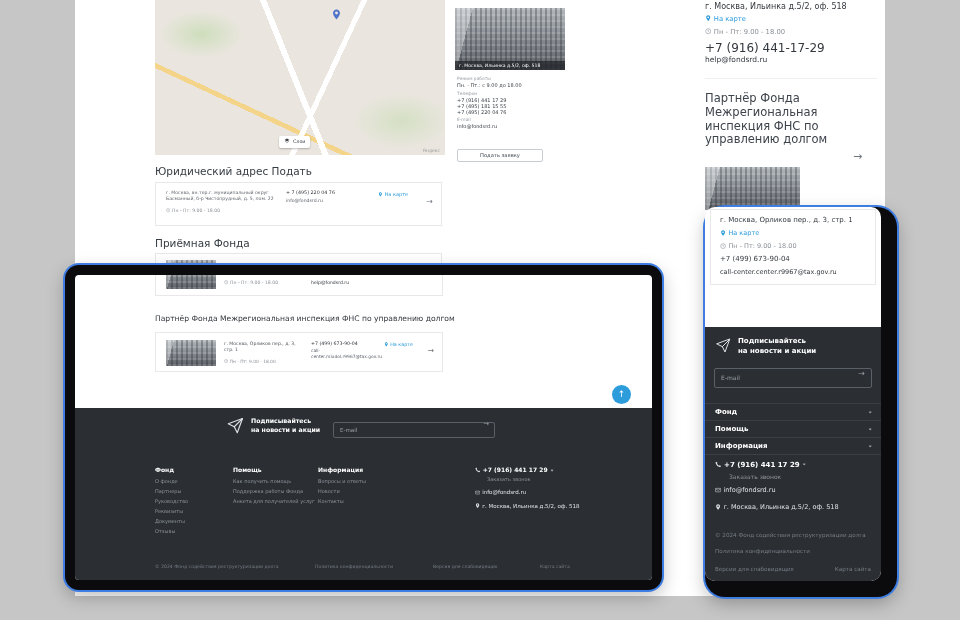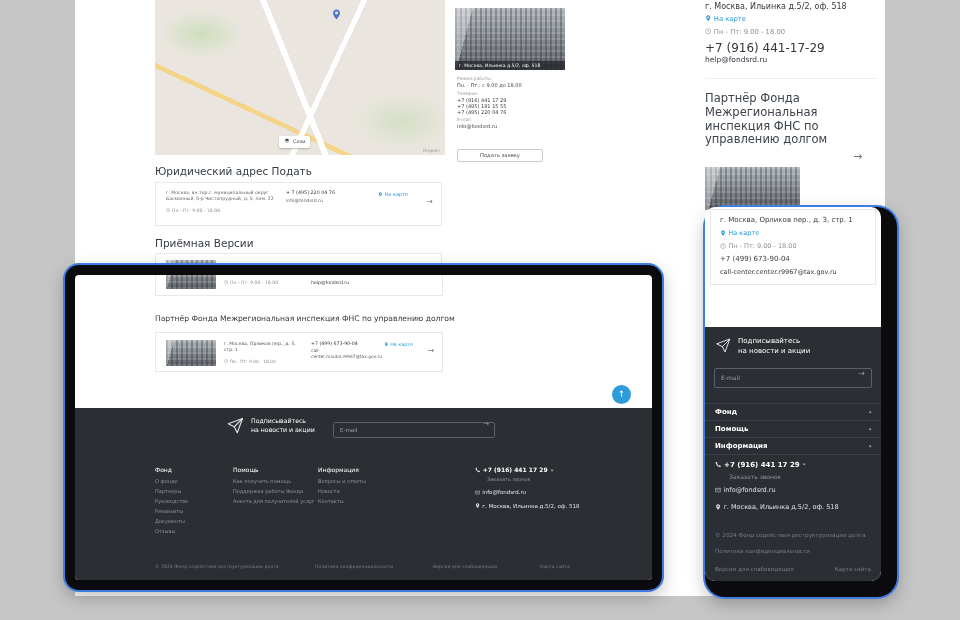--- a/index.html
+++ b/index.html
@@ -24,21 +24,21 @@
     radial-gradient(70px 40px at 85% 78%,rgba(203,221,184,.7),rgba(203,221,184,0) 70%),
     linear-gradient(68deg,rgba(0,0,0,0) 47.5%,#fff 47.5% 49.3%,rgba(0,0,0,0) 49.3%),
     linear-gradient(115deg,rgba(0,0,0,0) 57%,#fff 57% 58.6%,rgba(0,0,0,0) 58.6%),
     linear-gradient(25deg,rgba(0,0,0,0) 30%,#f3d488 30% 31.8%,rgba(0,0,0,0) 31.8%),
     #eae6df}
   .frame{background:#0b0b0d;box-shadow:0 0 0 2px #3e7de2,0 6px 18px rgba(0,0,0,.28)}
   .screen{position:relative;background:#fff;overflow:hidden}
   .dfoot{background:#2b2f34;position:absolute}
   .finput{background:transparent;border:1px solid #5a6067;border-radius:2px;color:#c9ced4;outline:none;width:100%;height:100%;padding-left:6px;font-family:inherit}
   .finput::placeholder{color:#9aa0a6}
-  .ftitle{color:#fff;font-weight:normal}
+  .ftitle{color:#fff;font-weight:bold}
   .fitem{color:#8d939a}
   .microlabel{color:#9aa0a6}
 </style>
 </head>
 <body>
 
 <div id="stage">
 
   <div class="sheet abs" style="left:75px;top:0;width:810px;height:596px;">
 
@@ -86,21 +86,21 @@
       <div class="abs nw" style="left:130px;top:7px;font-size:4.8px;color:#33383e;">+ 7 (495) 220 04 76</div>
       <div class="abs nw" style="left:130px;top:15px;font-size:4.6px;color:#5d6269;">info@fondsrd.ru</div>
       <div class="abs nw blue" style="left:222px;top:8px;font-size:5px;">
         <span><svg class="ic" viewBox="0 0 12 12" fill="currentColor">
               <path d="M6 .6C3.9.6 2.2 2.3 2.2 4.4 2.2 7.3 6 11.4 6 11.4s3.8-4.1 3.8-7C9.8 2.3 8.1.6 6 .6zm0 5.4A1.6 1.6 0 1 1 6 2.8a1.6 1.6 0 0 1 0 3.2z"></path>
             </svg></span><span>На карте</span>
       </div>
       <div class="abs" style="right:8px;top:14px;font-size:8px;color:#6f757c;">→</div>
     </div>
 
-    <div class="abs nw" style="left:80px;top:237px;font-size:10.5px;font-weight:500;color:#363c43;">Приёмная Версии</div>
+    <div class="abs nw" style="left:80px;top:237px;font-size:10.5px;font-weight:500;color:#363c43;">Приёмная Фонда</div>
     <div class="card abs" style="left:80px;top:253px;width:287px;height:40px;">
       <div class="photo abs" style="left:10px;top:6px;width:50px;height:26px;"></div>
     </div>
 
     <div class="abs" style="left:630px;top:0;width:178px;height:210px;">
       <div class="abs nw" style="left:0;top:2px;font-size:8px;color:#33383e;">г. Москва, Ильинка д.5/2, оф. 518</div>
       <div class="abs nw blue" style="left:0;top:15px;font-size:6.8px;">
         <span><svg class="ic" viewBox="0 0 12 12" fill="currentColor">
               <path d="M6 .6C3.9.6 2.2 2.3 2.2 4.4 2.2 7.3 6 11.4 6 11.4s3.8-4.1 3.8-7C9.8 2.3 8.1.6 6 .6zm0 5.4A1.6 1.6 0 1 1 6 2.8a1.6 1.6 0 0 1 0 3.2z"></path>
             </svg></span><span>На карте</span>

